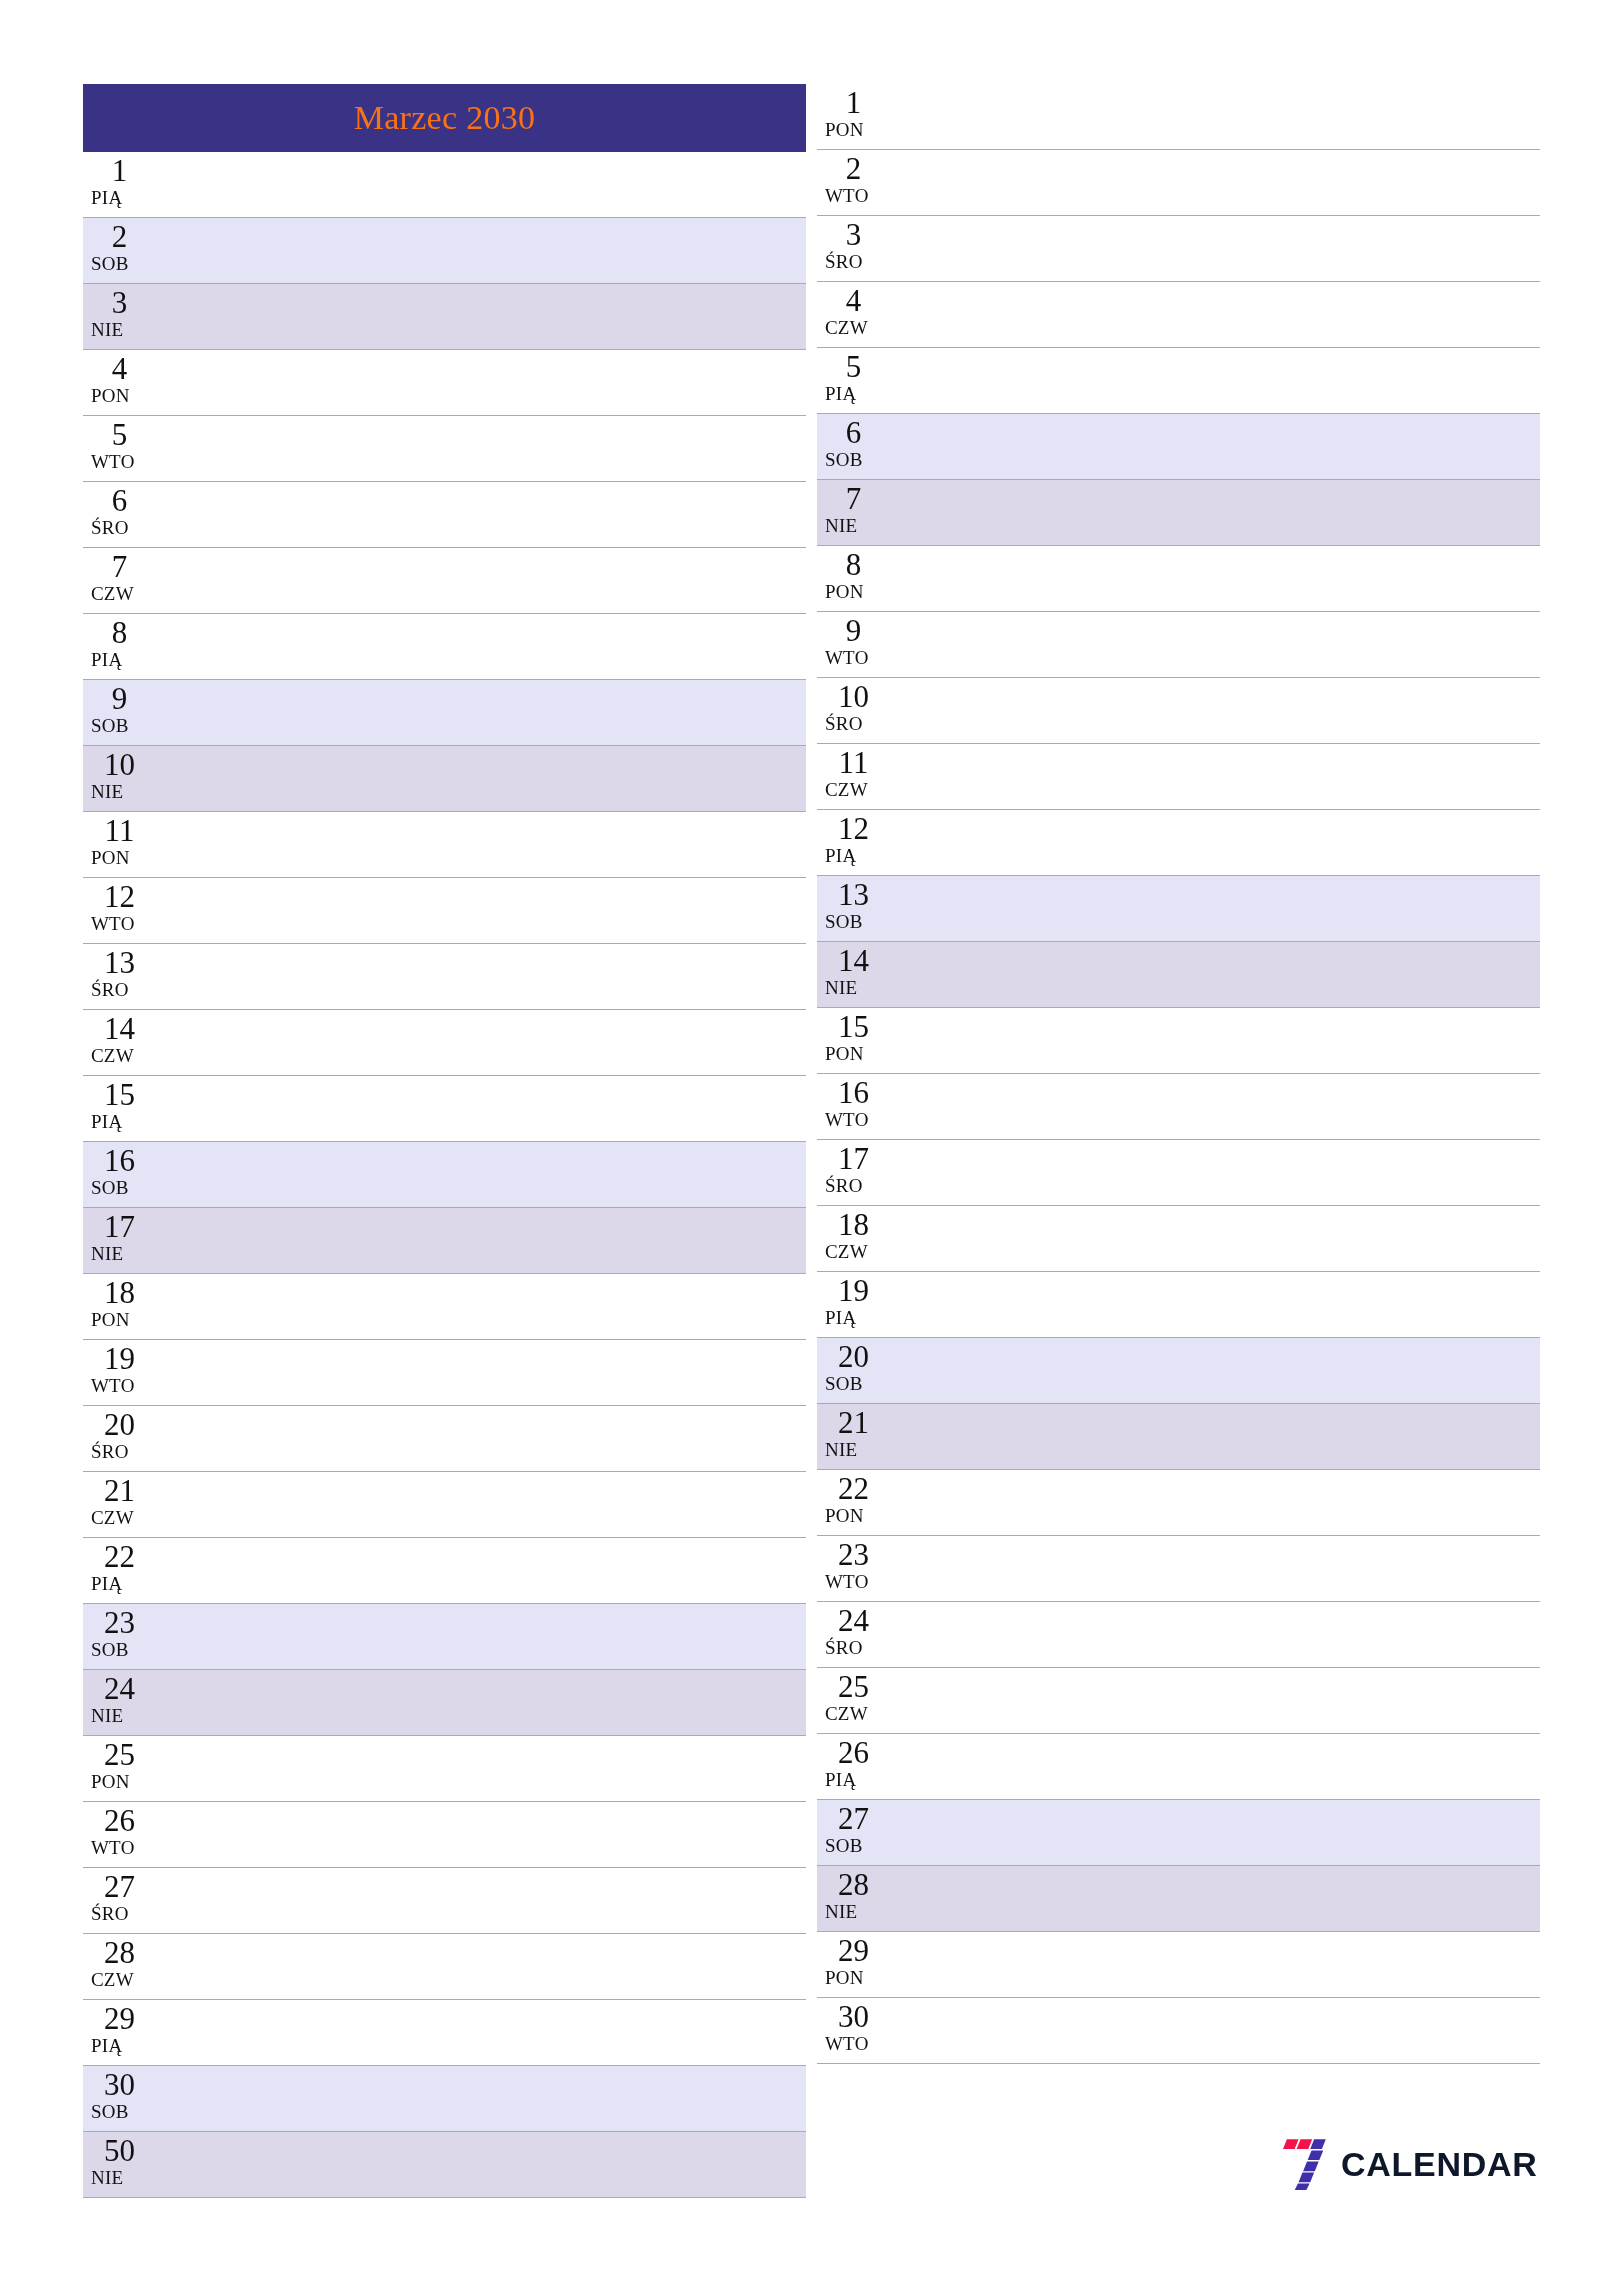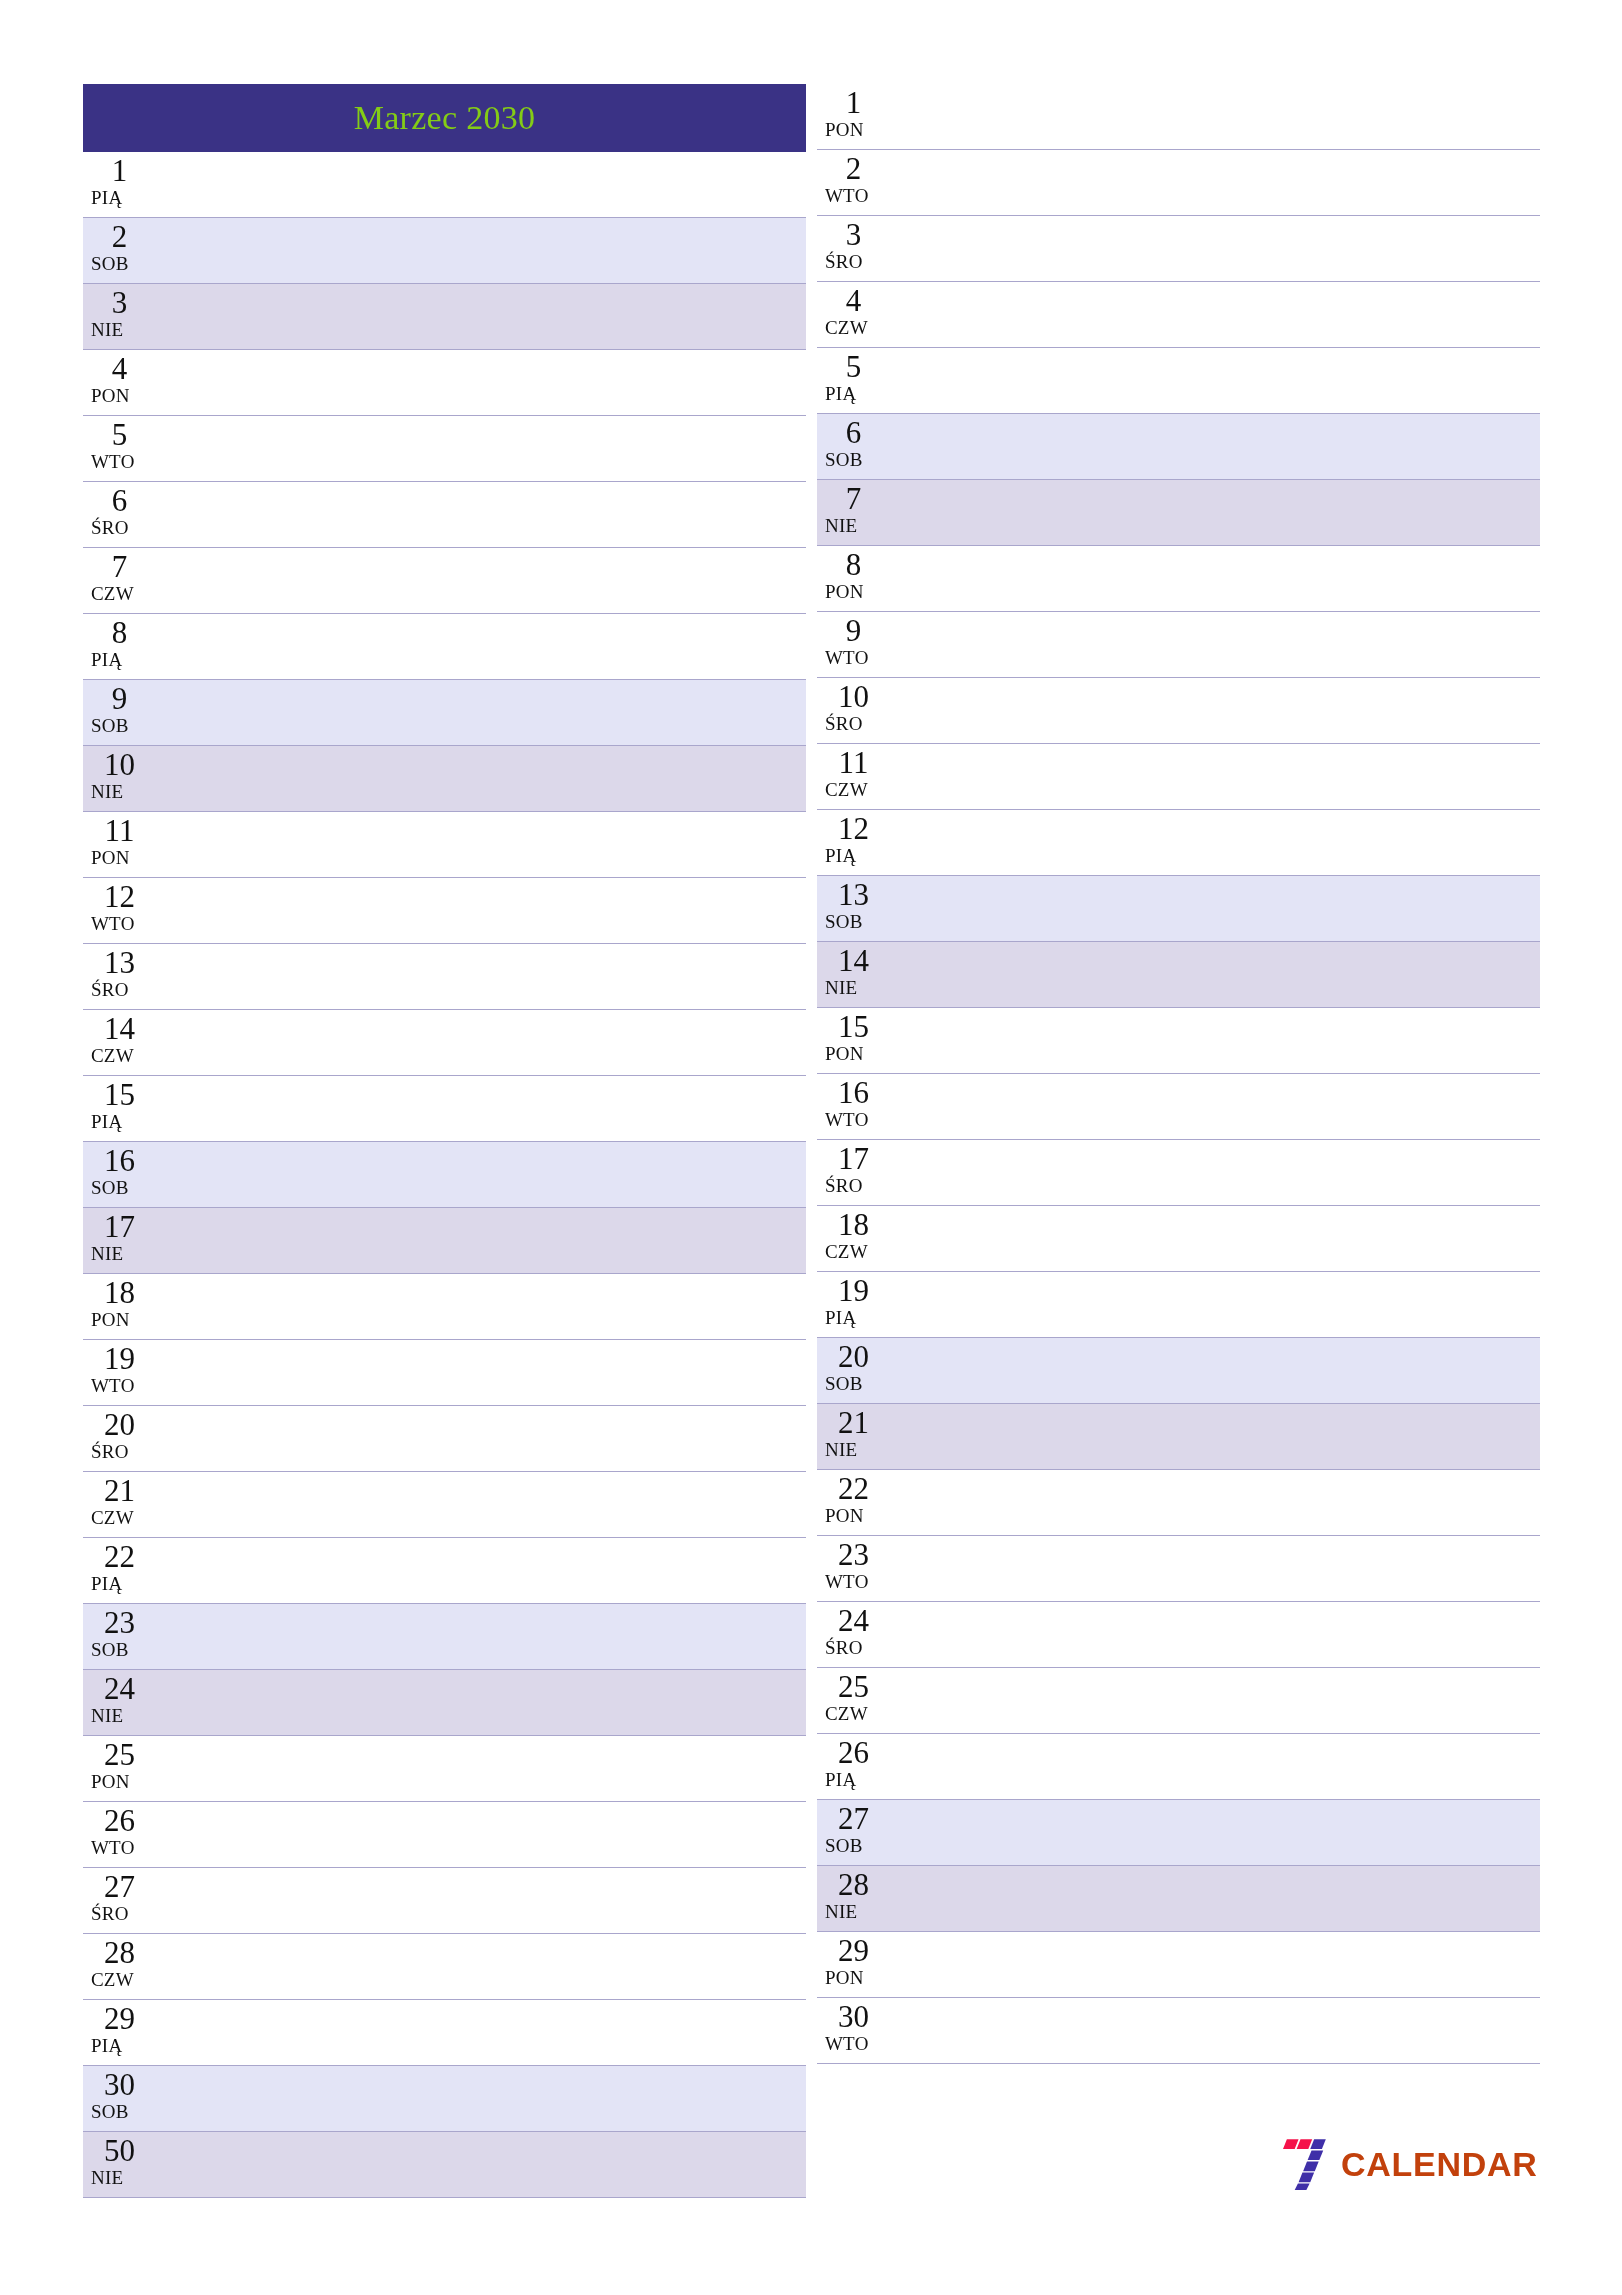--- a/index.html
+++ b/index.html
@@ -36,21 +36,21 @@
   .month-col {
     width: 723px;
     display: flex;
     flex-direction: column;
     position: relative;
   }
 
   .month-header {
     height: 69px;
     background: #3a3285;
-    color: #84cc16;
+    color: #f97316;
     display: flex;
     align-items: center;
     justify-content: center;
     font-size: 34px;
     letter-spacing: 0.3px;
     line-height: 1;
     box-sizing: border-box;
   }
 
   .rows {
@@ -111,21 +111,21 @@
   .logo-mark {
     width: 48px;
     height: 52px;
     position: relative;
   }
   .logo-word {
     font-family: "Liberation Sans", "DejaVu Sans", sans-serif;
     font-weight: bold;
     font-size: 34px;
     letter-spacing: 0.7px;
-    color: #c2410c;
+    color: #0f172a;
     line-height: 1;
   }
 </style>
 </head>
 <body>
 
 <div class="page">
   <div class="columns">
 
     <div class="month-col">

